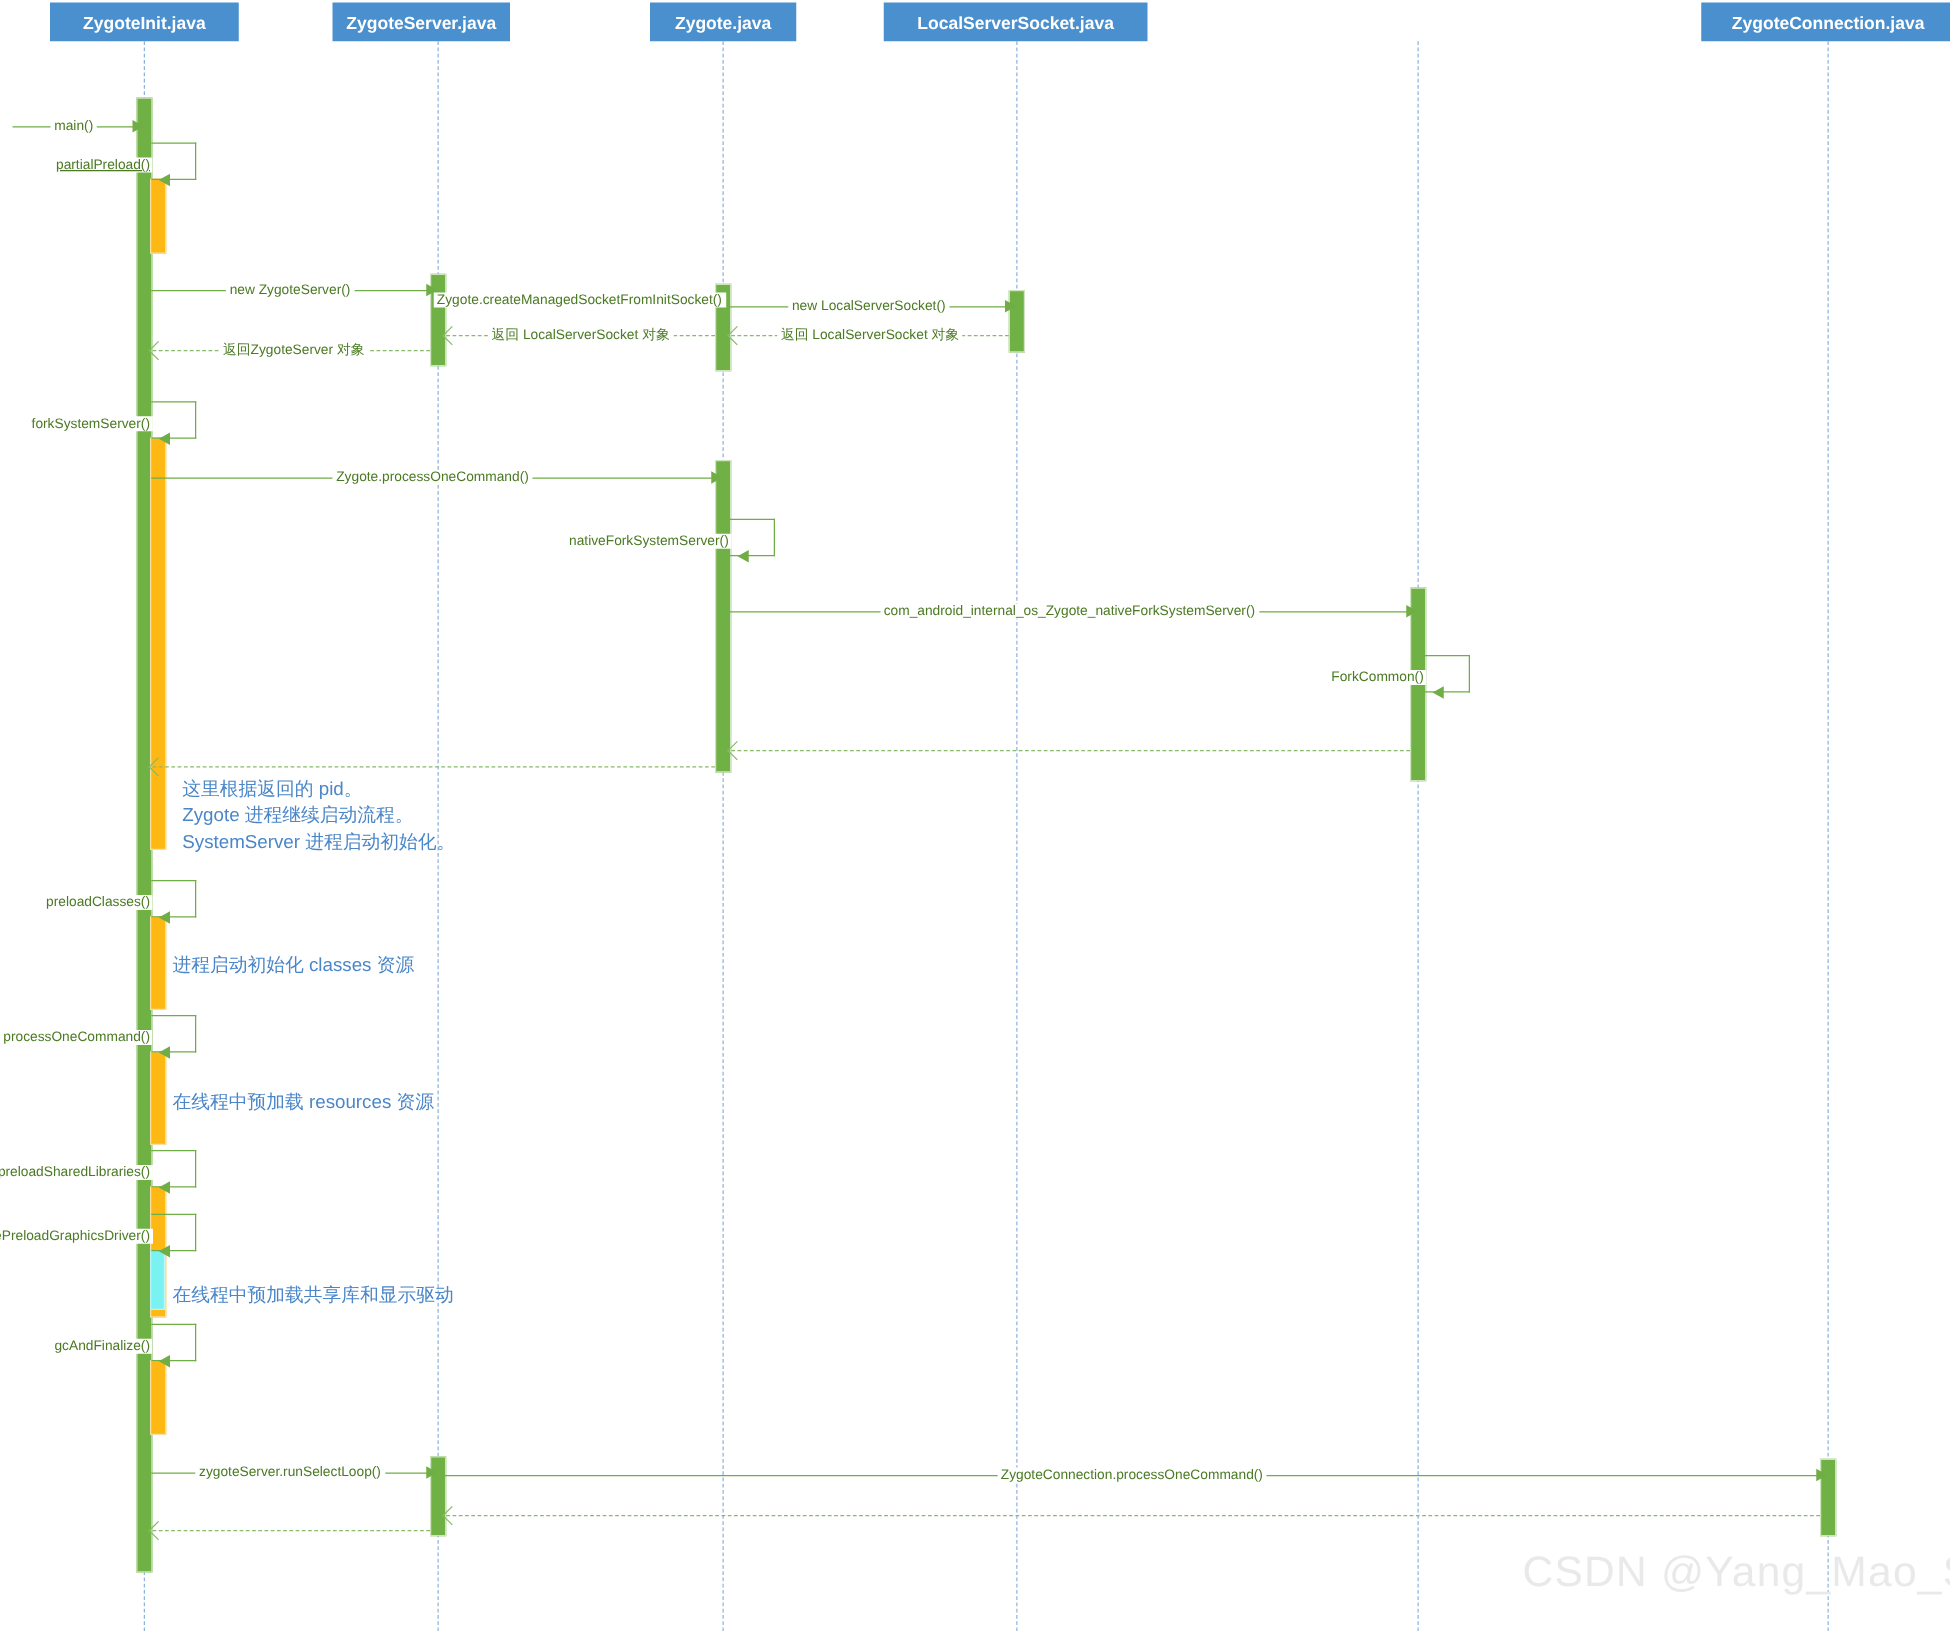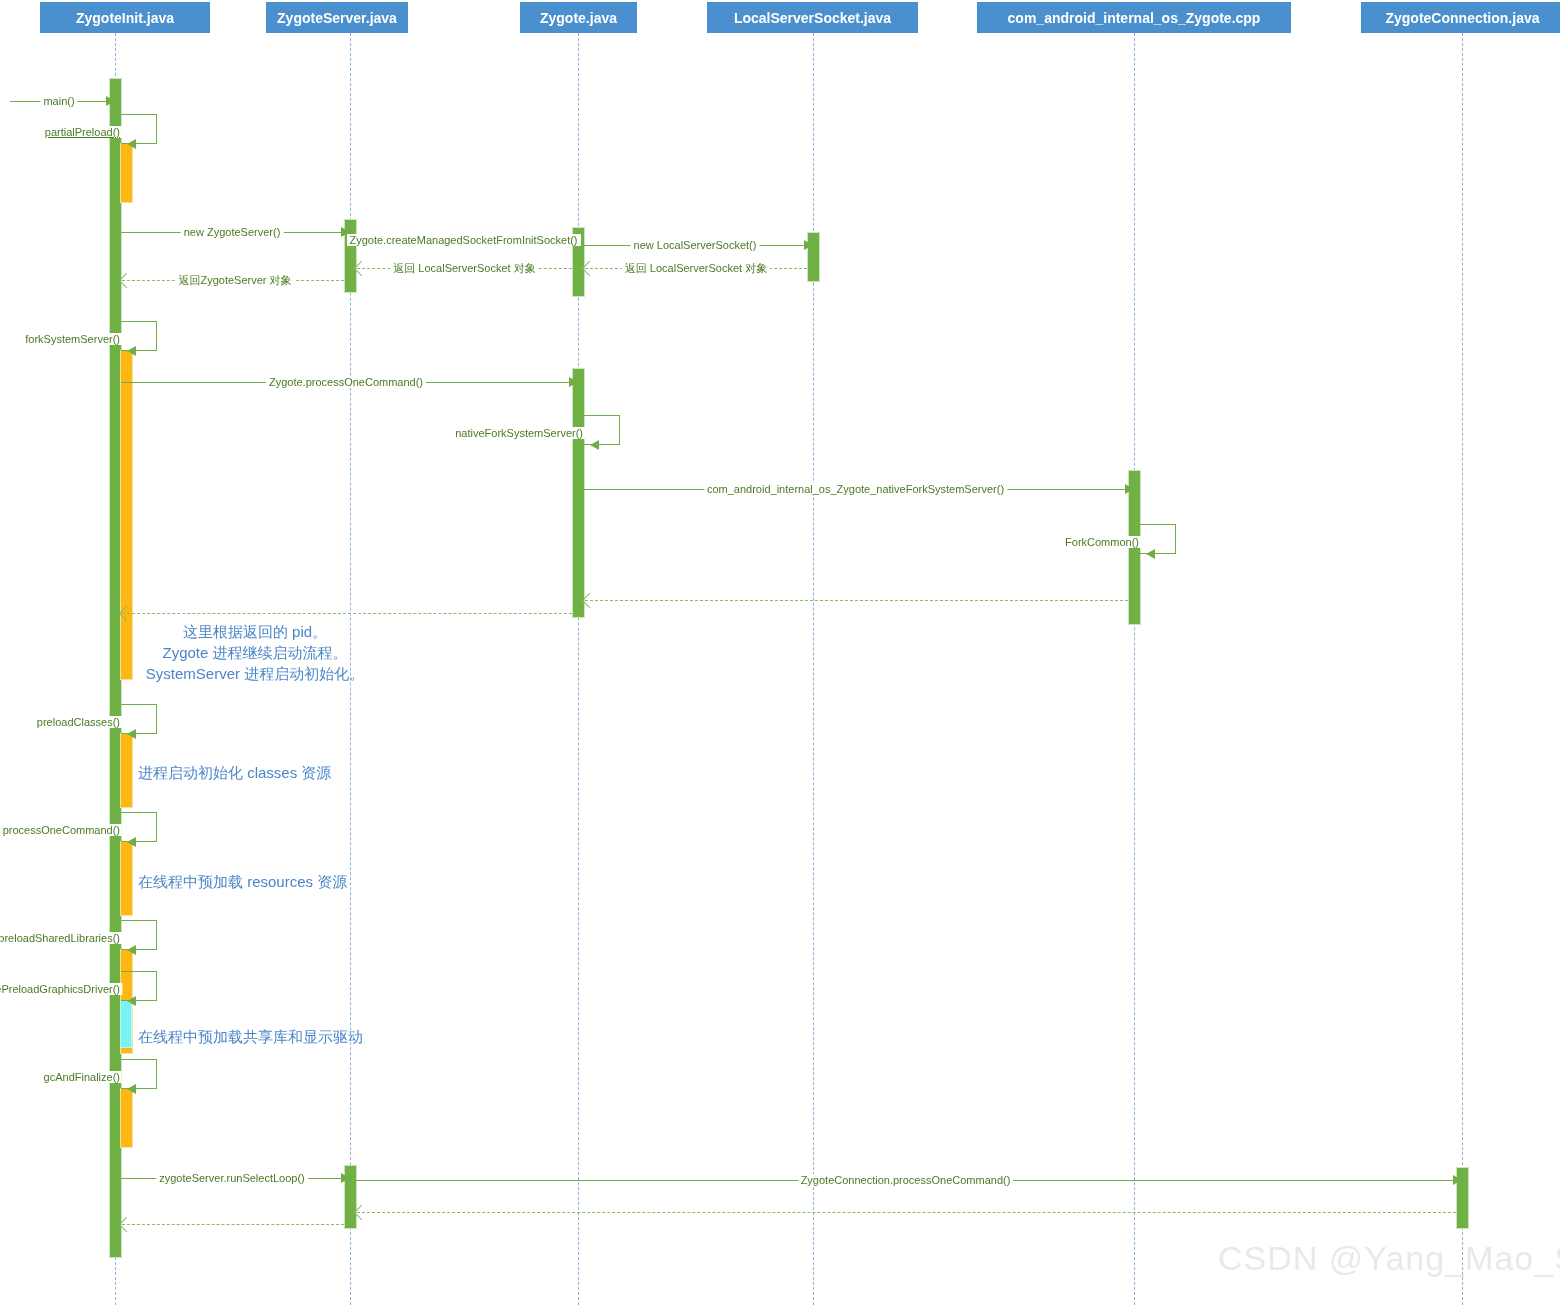--- a/index.html
+++ b/index.html
@@ -36,38 +36,37 @@
     border-left:1.5px solid #8ab96a;border-bottom:1.5px solid #8ab96a;
     transform:rotate(45deg);
   }
 
   .self-call{position:absolute;box-sizing:border-box;
     border-top:1.5px solid #70ad47;border-right:1.5px solid #70ad47;border-bottom:1.5px solid #70ad47;}
   .self-label{position:absolute;font-size:11px;color:#4a7a22;white-space:nowrap;
     background:#fff;padding:0 2px;transform:translate(-100%,-50%);}
 
   .note{position:absolute;font-size:15px;color:#4a86c8;white-space:pre;line-height:21px;}
-  .note.center{text-align:center;}
+  .note.center{}
 
   .watermark{position:absolute;font-size:34px;color:#e9e9e9;white-space:nowrap;
     font-family:"Liberation Sans",sans-serif;letter-spacing:1px;}
 </style>
 </head>
 <body>
 
 <div id="canvas">
-    <div class="lifeline-head" style="left: 40px; width: 170px;">ZygoteInit.java</div>
+    <div class="lifeline-head" style="left: 40px; width: 151px;">ZygoteInit.java</div>
     <div class="lifeline-line" style="left: 115px; height: 1272px;"></div>
     <div class="lifeline-head" style="left: 266px; width: 142px;">ZygoteServer.java</div>
     <div class="lifeline-line" style="left: 350px; height: 1272px;"></div>
     <div class="lifeline-head" style="left: 520px; width: 117px;">Zygote.java</div>
     <div class="lifeline-line" style="left: 578px; height: 1272px;"></div>
     <div class="lifeline-head" style="left: 707px; width: 211px;">LocalServerSocket.java</div>
     <div class="lifeline-line" style="left: 813px; height: 1272px;"></div>
-    <div class="lifeline-head" style="left: 977px; width: 314px;">com_android_internal_os_Zygote.cpp</div>
     <div class="lifeline-line" style="left: 1134px; height: 1272px;"></div>
     <div class="lifeline-head" style="left: 1361px; width: 203px;">ZygoteConnection.java</div>
     <div class="lifeline-line" style="left: 1462px; height: 1272px;"></div>
     <div class="act" style="left: 108.5px; width: 13px; top: 78px; height: 1180px; z-index: 2;"></div>
     <div class="act orange" style="left: 120px; width: 13px; top: 143px; height: 60px; z-index: 3;"></div>
     <div class="act orange" style="left: 120px; width: 13px; top: 350px; height: 330px; z-index: 3;"></div>
     <div class="act orange" style="left: 120px; width: 13px; top: 733px; height: 75px; z-index: 3;"></div>
     <div class="act orange" style="left: 120px; width: 13px; top: 841px; height: 75px; z-index: 3;"></div>
     <div class="act orange" style="left: 120px; width: 13px; top: 949px; height: 105px; z-index: 3;"></div>
     <div class="act cyan" style="left: 120px; width: 12px; top: 1000px; height: 48px; z-index: 4;"></div>

